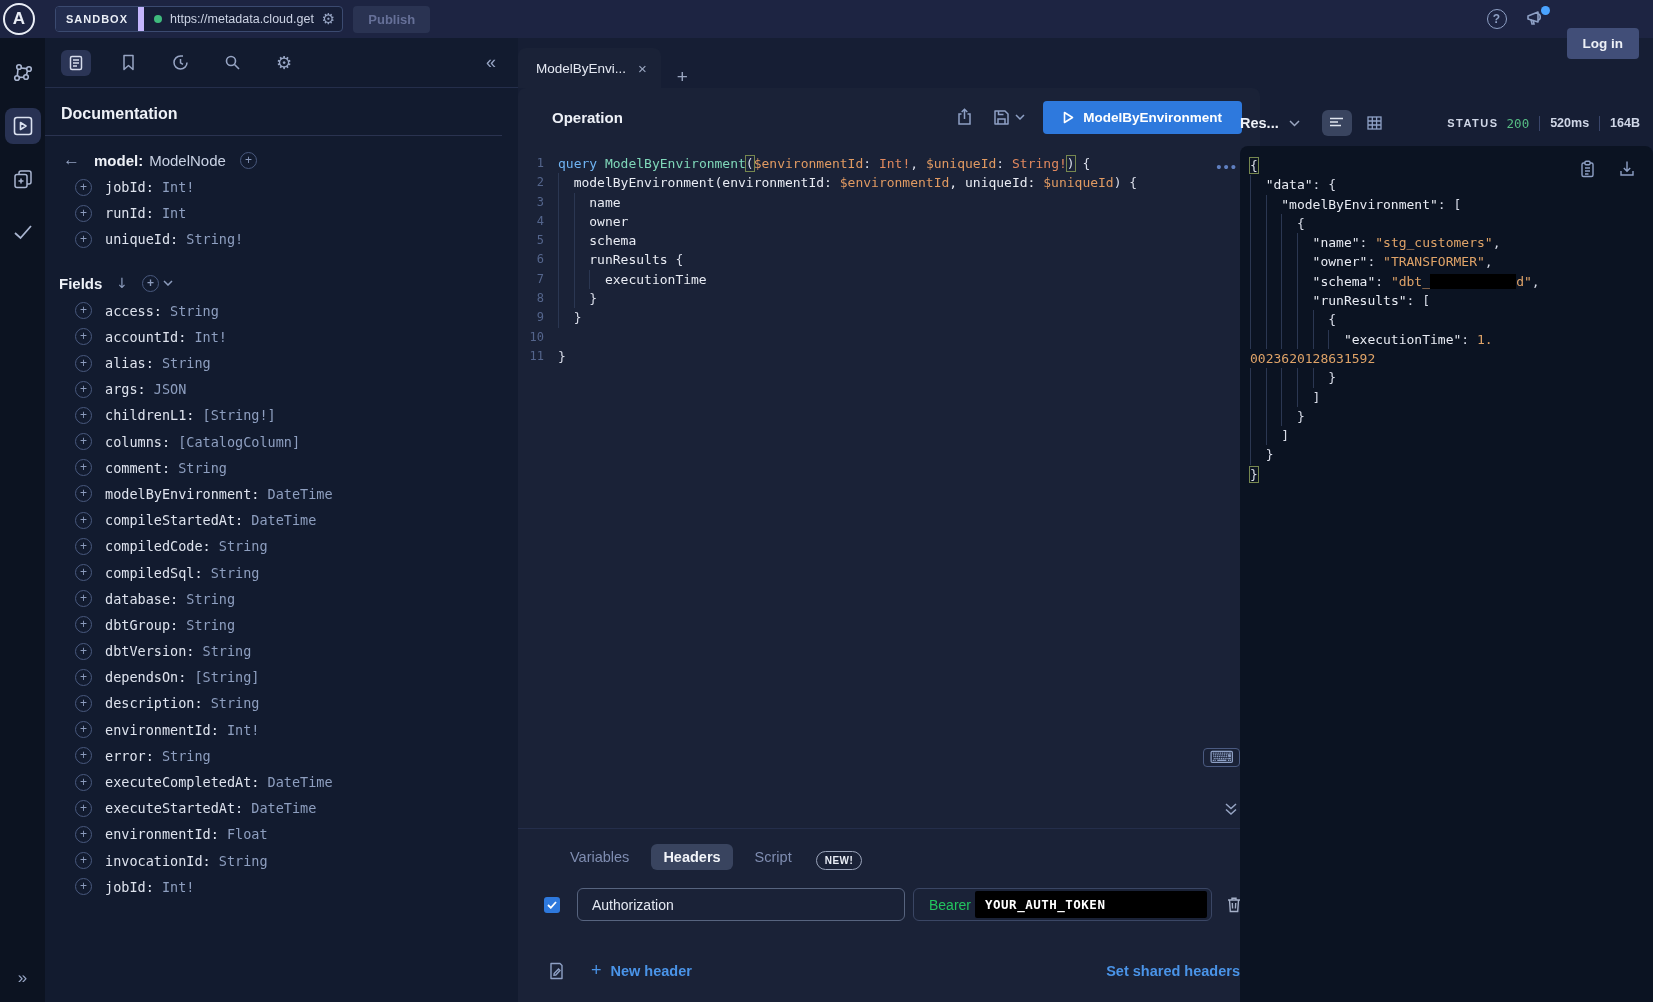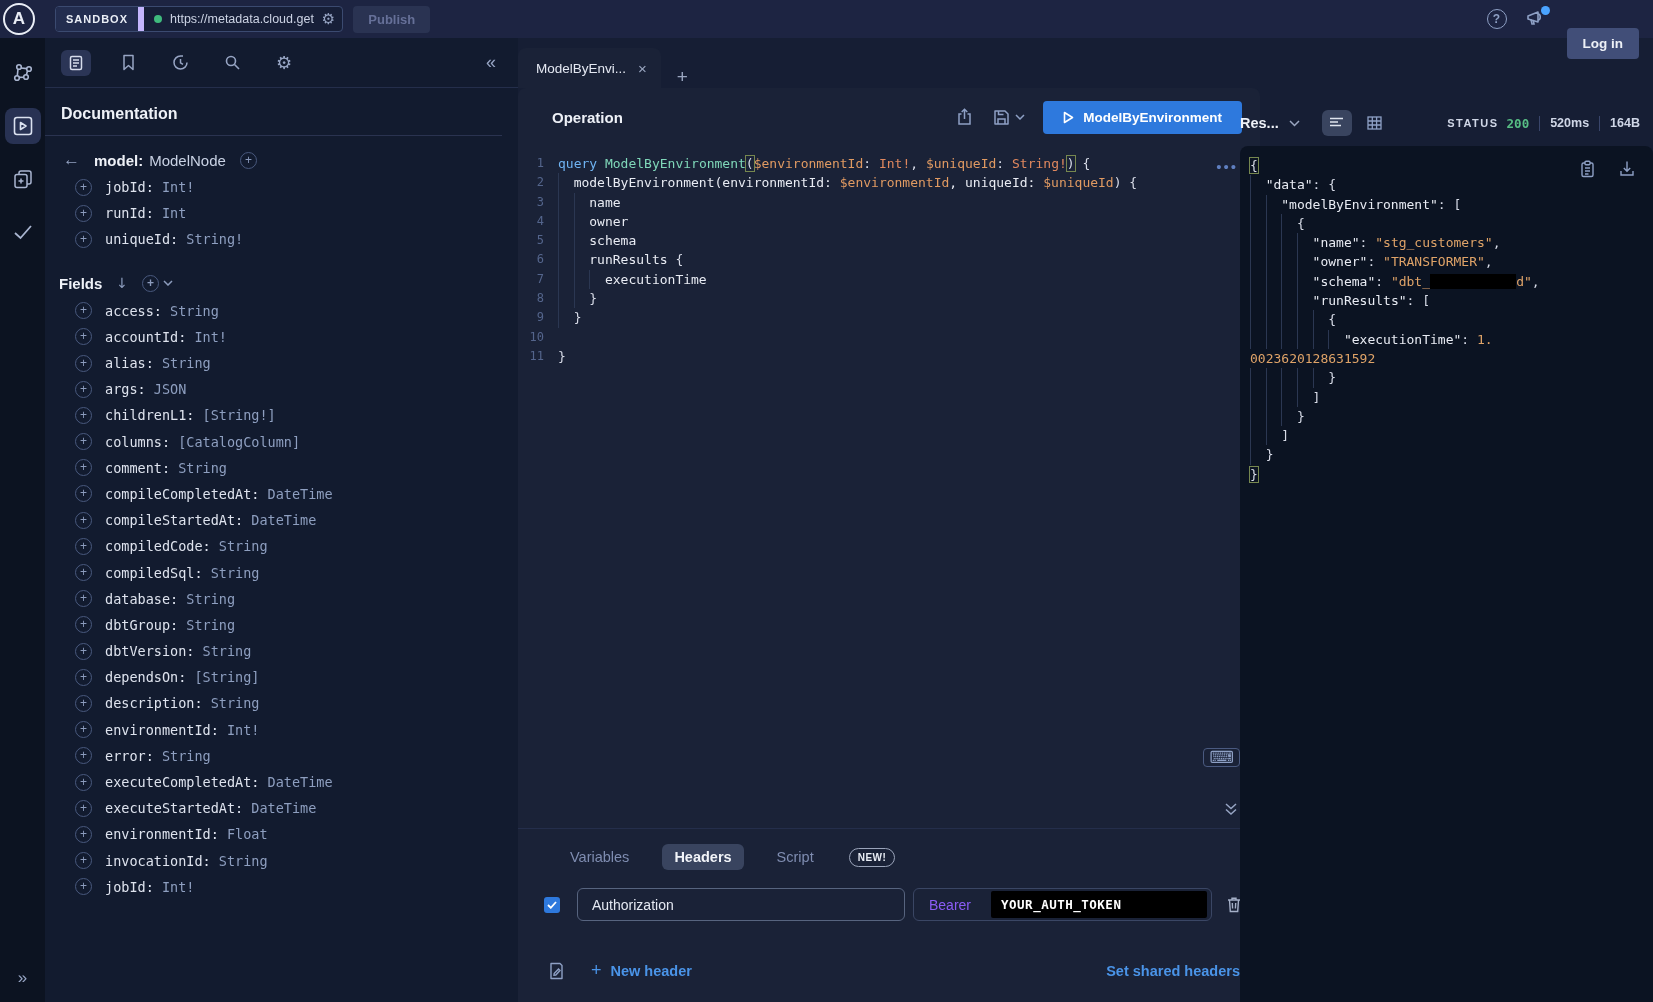--- a/index.html
+++ b/index.html
@@ -68,47 +68,47 @@
   .sg-kw { color:#6fb3f2; } .sg-nm { color:#7fd7b9; } .sg-vr { color:#e09a62; }
   .sg-ty { color:#e0885e; } .sg-pu { color:#d8dce8; } .sg-fd { color:#e8ebf3; }
   .sg-brk { color:#d8dce8; outline:1px solid #76874f; }
   .sg-key { color:#e8ebf3; } .sg-str { color:#dfa368; } .sg-num { color:#dfa368; }
   .sg-redact { background:#000; color:#000; }
   .op-dots { position:absolute; right:22px; top:70px; color:#5f7fc0; font-size:15px; letter-spacing:2px; }
   .kbd-ic { position:absolute; right:20px; top:660px; color:#8ea0c5; font-family:"DejaVu Sans", sans-serif; font-size:17px; border:1px solid #4a5a80; border-radius:4px; padding:0px 5px; line-height:17px; }
 
   .drawer-collapse { position:absolute; right:22px; top:714px; color:#97a5c4; }
   .drawer-divider { position:absolute; left:0; right:0; top:740px; height:1px; background:#242e4b; }
-  .drawer-tabs { position:absolute; left:40px; top:756px; display:flex; align-items:center; gap:21px; }
+  .drawer-tabs { position:absolute; left:40px; top:756px; display:flex; align-items:flex-end; gap:10px; }
   .dtab { font-size:14.5px; color:#7f8db1; padding:5px 12px; border-radius:6px; }
   .dtab.active { background:#39445f; color:#f2f4f9; font-weight:bold; }
   .newbadge { border:1px solid #9aa4ba; border-radius:10px; font-size:10px; font-weight:bold; color:#e9edf5; padding:3px 8px; letter-spacing:0.5px; margin-left:2px; }
   .hdr-row { position:absolute; left:26px; top:800px; right:18px; display:flex; align-items:center; }
   .chk { width:16px; height:16px; background:#2e79dd; border-radius:3px; display:flex; align-items:center; justify-content:center; }
   .key-input { margin-left:17px; width:328px; height:33px; border:1px solid #57647f; border-radius:6px; background:transparent; display:flex; align-items:center; padding-left:14px; font-size:14px; color:#e4e8f2; }
   .val-input { margin-left:8px; flex:1; height:33px; border:1px solid #3a4664; border-radius:6px; background:transparent; display:flex; align-items:center; padding:0 4px 0 15px; }
-  .bearer { font-size:14px; color:#8b5cf6; margin-right:20px; }
+  .bearer { font-size:14px; color:#22c55e; margin-right:4px; }
   .token { background:#000; color:#fff; font-family:"DejaVu Sans Mono", monospace; font-weight:bold; font-size:12.5px; flex:1; height:27px; display:flex; align-items:center; padding-left:10px; border-radius:2px; letter-spacing:0.5px; }
   .trash { margin-left:14px; color:#a5b0c8; }
   .foot-row { position:absolute; left:30px; right:20px; top:872px; display:flex; align-items:center; }
   .doc-edit-ic { color:#8ea0c5; }
   .newheader { display:flex; align-items:center; gap:9px; color:#4a94e8; font-size:14.5px; font-weight:bold; margin-left:26px; }
   .newheader .plus { font-size:18px; font-weight:normal; }
   .sharedheaders { margin-left:auto; color:#4a94e8; font-size:14.5px; font-weight:bold; }
 
   
   #resp-head { position:absolute; left:1240px; top:106px; width:400px; height:34px; display:flex; align-items:center; }
   .resp-title { font-size:14.5px; font-weight:bold; color:#eef1f7; }
   .resp-chev { margin-left:10px; color:#9aa6c0; }
   .view-toggle { display:flex; align-items:center; gap:8px; margin-left:22px; }
   .vt { width:30px; height:26px; border-radius:6px; display:flex; align-items:center; justify-content:center; color:#8ea0c5; }
   .vt.sel { background:#39445f; color:#dfe4ee; }
   .resp-stats { margin-left:auto; display:flex; align-items:center; gap:10px; }
   .st-label { font-size:11px; font-weight:bold; letter-spacing:1.5px; color:#cfd6e6; }
-  .st-code { font-size:12.5px; font-weight:bold; color:#57bd84; font-family:"DejaVu Sans Mono", monospace; margin-left:-2px; }
+  .st-code { font-size:12.5px; font-weight:normal; color:#57bd84; font-family:"DejaVu Sans Mono", monospace; margin-left:-2px; }
   .st-sep { width:1px; height:15px; background:#39456a; }
   .st-val { font-size:12.5px; font-weight:bold; color:#cfd6e6; }
   #resp-box { position:absolute; left:1240px; top:146px; width:413px; bottom:0; background:#0b1322; border-radius:8px 8px 0 0; }
   #resp-json { padding:10px 6px 0 10px; }
   .resp-icons { position:absolute; right:18px; top:14px; display:flex; gap:24px; color:#8ea0c5; }
 
   svg { display:block; }
 </style>
 </head>
 <body>
@@ -252,21 +252,21 @@
       <div class="doc-row">
         <span class="plus-c">+</span>
         <span class="mono"><span>columns: </span><span class="ftype">[CatalogColumn]</span></span>
       </div>
       <div class="doc-row">
         <span class="plus-c">+</span>
         <span class="mono"><span>comment: </span><span class="ftype">String</span></span>
       </div>
       <div class="doc-row">
         <span class="plus-c">+</span>
-        <span class="mono"><span>compileCompletedAt: </span><span class="ftype">DateTime</span></span>
+        <span class="mono"><span>modelByEnvironment: </span><span class="ftype">DateTime</span></span>
       </div>
       <div class="doc-row">
         <span class="plus-c">+</span>
         <span class="mono"><span>compileStartedAt: </span><span class="ftype">DateTime</span></span>
       </div>
       <div class="doc-row">
         <span class="plus-c">+</span>
         <span class="mono"><span>compiledCode: </span><span class="ftype">String</span></span>
       </div>
       <div class="doc-row">

